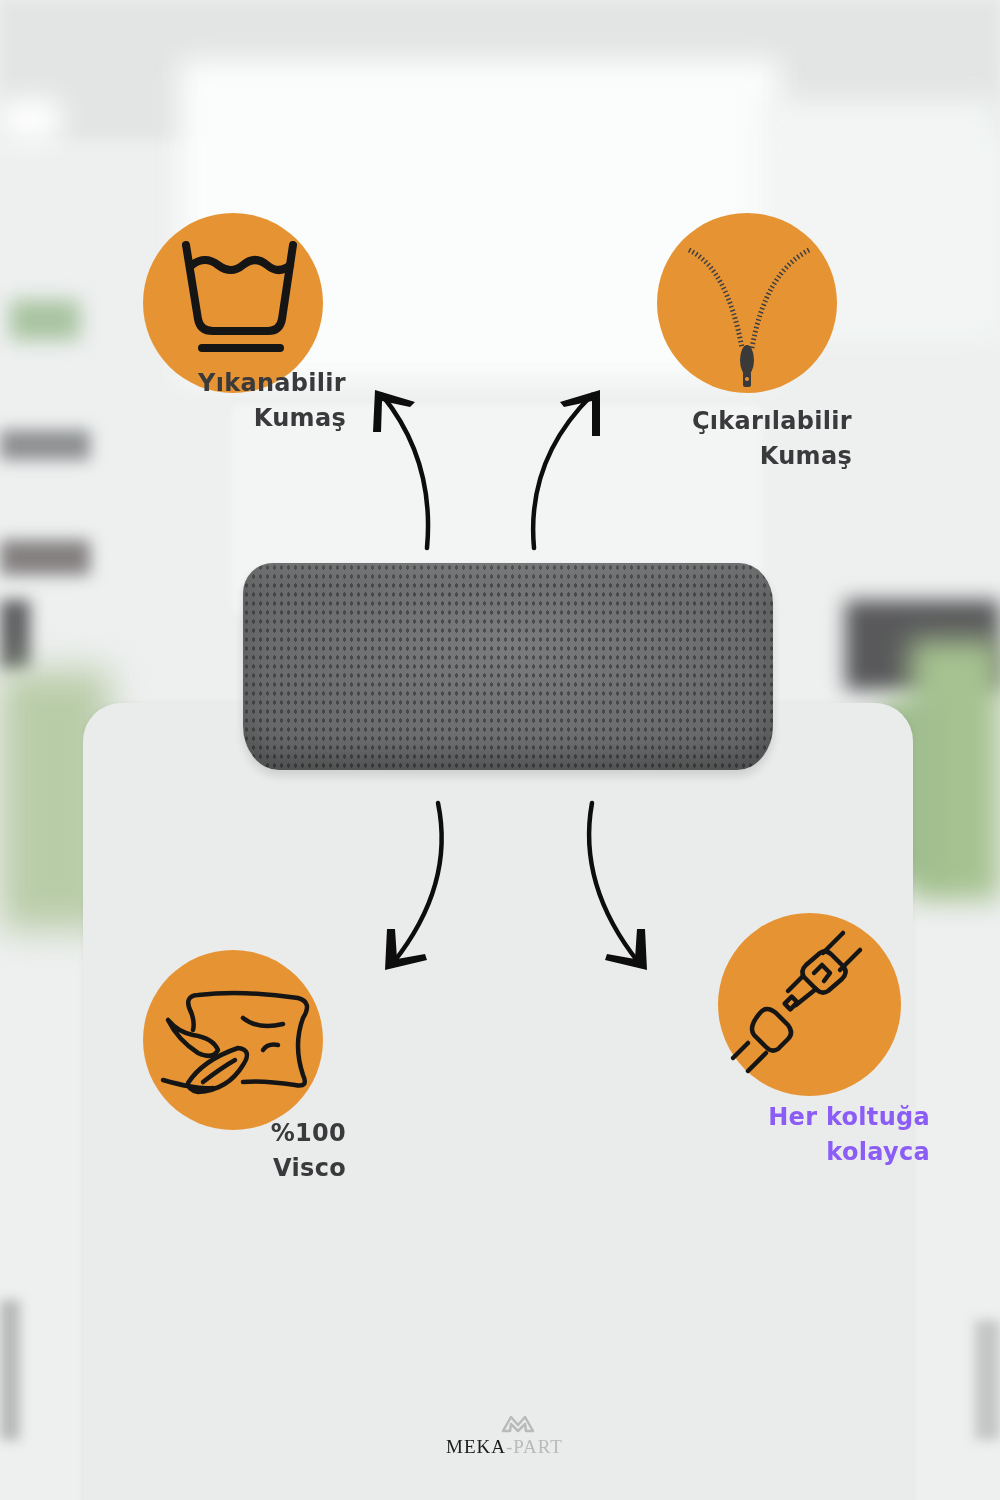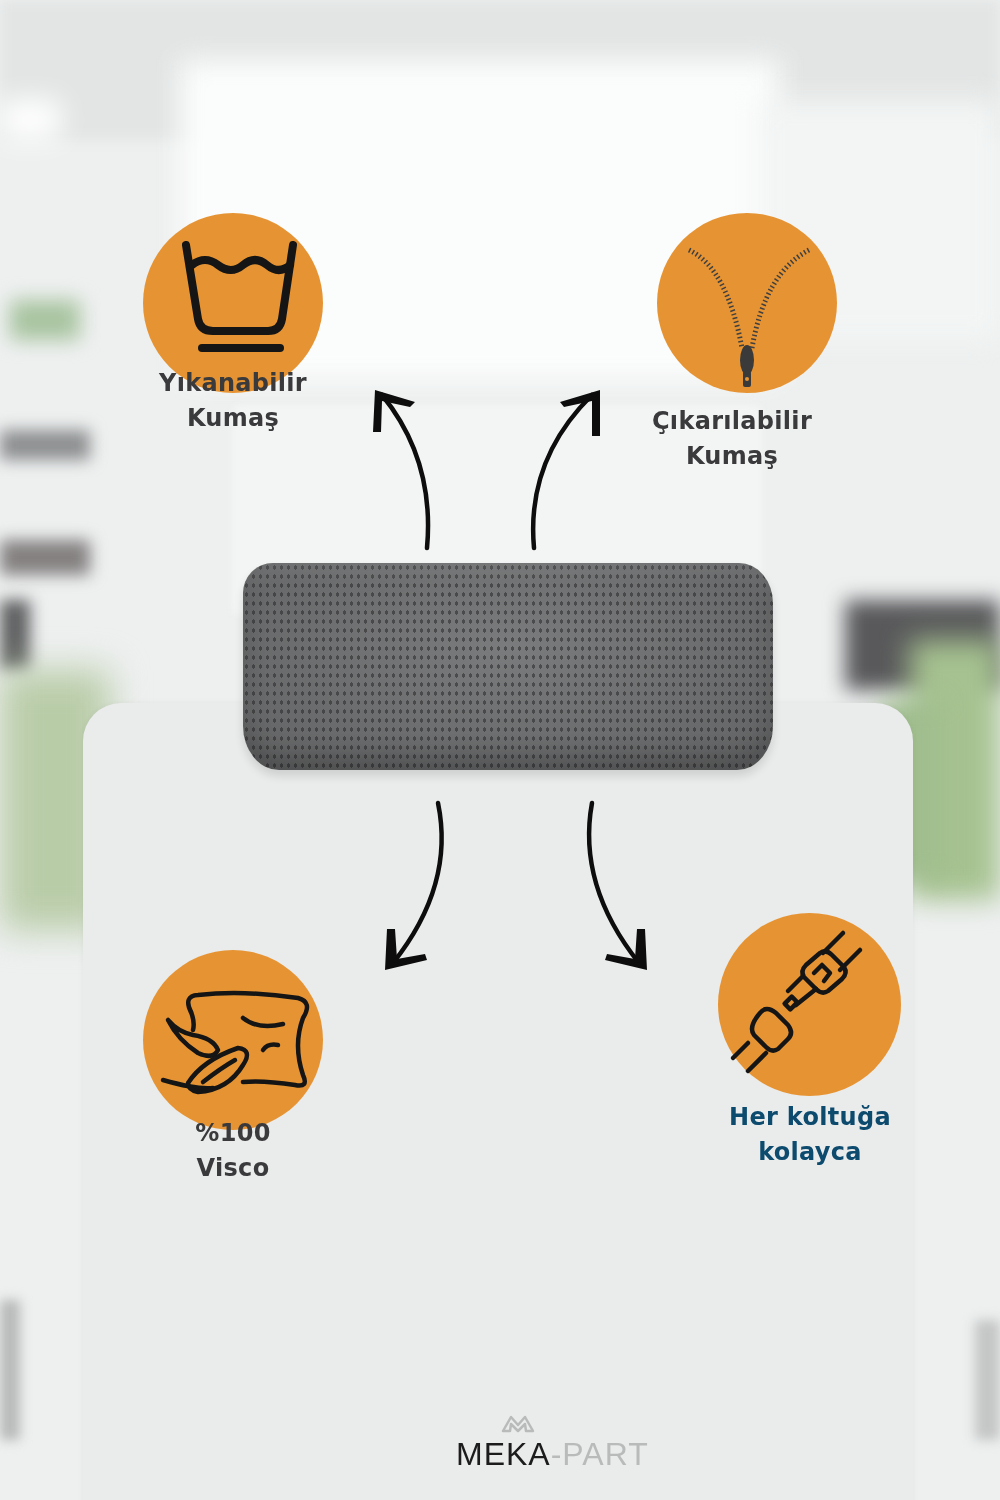--- a/index.html
+++ b/index.html
@@ -8,38 +8,38 @@
     font-family: "DejaVu Sans", sans-serif;
     background: #eef0f0;
   }
   .bg { position: absolute; inset: 0; }
   .blob { position: absolute; filter: blur(14px); }
   .feature-circle {
     position: absolute; border-radius: 50%;
     display: flex; align-items: center; justify-content: center;
   }
   .feature-label {
-    position: absolute; text-align: center; font-weight: bold;
+    position: absolute; text-align: right; font-weight: bold;
     font-size: 24px; line-height: 35px; letter-spacing: 0.3px;
   }
   .arrow { position: absolute; overflow: visible; }
   .pillow {
     position: absolute; left: 243px; top: 563px; width: 530px; height: 207px;
     border-radius: 30px 34px 36px 36px / 30px 40px 44px 44px;
     background-color: #6f7071;
     background-image:
       radial-gradient(ellipse 2px 4px at 50% 50%, rgba(40,40,42,0.55) 60%, transparent 70%),
       radial-gradient(ellipse at 50% 40%, rgba(255,255,255,0.08), rgba(0,0,0,0.12));
     background-size: 7px 9px, 100% 100%;
     box-shadow: inset 0 -14px 22px rgba(0,0,0,0.22), inset 0 10px 18px rgba(255,255,255,0.08), 0 6px 10px rgba(0,0,0,0.12);
   }
   .logo { position: absolute; left: 442px; top: 1412px; width: 170px; height: 60px; }
   .logo-text {
-    position: absolute; left: 14px; top: 24px; font-size: 32px; letter-spacing: 1px;
-    font-family: Liberation Sans, sans-serif; white-space: nowrap;
+    position: absolute; left: 4px; top: 24px; font-size: 19px; letter-spacing: 1px;
+    font-family: Liberation Serif, serif; white-space: nowrap;
   }
   .logo-dark { color: #1c1c1c; }
   .logo-light { color: #b9bbbb; }
 </style>
 </head>
 <body>
 
 <div class="bg">
   <div class="blob" style="left:0;top:0;width:1000px;height:140px;background:#e3e5e5;filter:blur(6px);"></div>
   <div class="blob" style="left:180px;top:60px;width:600px;height:320px;background:#fbfcfc;"></div>
@@ -123,21 +123,21 @@
       <path d="M96 60 L104 52 L112 60 L106 68"></path>
       <path d="M70 78 L84 64"></path>
       <path d="M78 92 L98 76"></path>
       <rect x="68" y="86" width="10" height="8" transform="rotate(-45 73 90)"></rect>
       <path d="M42 100 Q48 92 58 100 L70 112 Q76 120 70 126 L60 136 Q54 140 48 134 L36 122 Q30 114 42 100 Z"></path>
       <path d="M30 130 L15 145"></path>
       <path d="M48 140 L30 158"></path>
     </g>
   </svg>
 </div>
-<div class="feature-label" style="left:690px;top:1100px;width:240px;color:#0c4a6e;">
+<div class="feature-label" style="left:690px;top:1100px;width:240px;color:#8b5cf6;">
   <div>Her koltuğa</div>
   <div>kolayca</div>
 </div>
 
 <svg class="arrow" style="left:360px;top:380px;" width="90" height="180" viewBox="0 0 90 180">
   <g fill="none" stroke="#0d0d0d" stroke-width="4.5" stroke-linecap="round">
     <path d="M67 168 Q75 80 22 15"></path>
   </g>
   <path d="M15 10 L55 22 L50 27 L22 21 L21 52 L13 52 Z" fill="#0d0d0d"></path>
 </svg>

